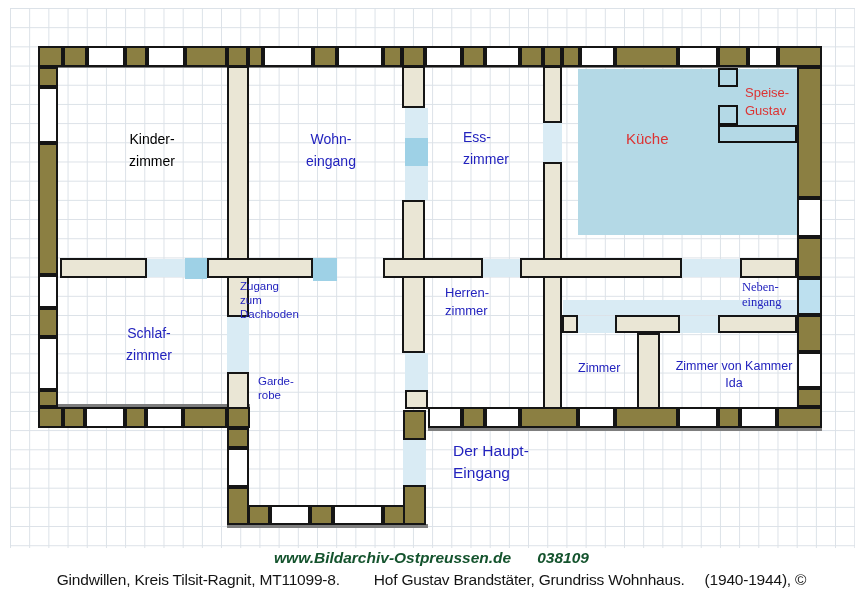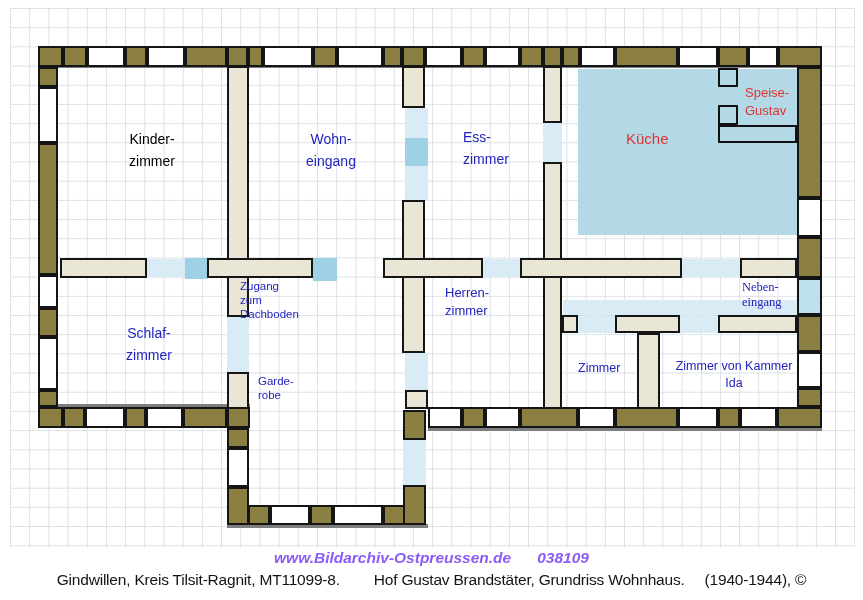--- a/index.html
+++ b/index.html
@@ -2,21 +2,21 @@
 <html><head>
 <meta charset="utf-8">
 <style>
   html,body{margin:0;padding:0;background:#ffffff;}
   .stage{position:relative;width:863px;height:600px;background:#ffffff;overflow:hidden;
          font-family:"Liberation Sans", sans-serif;}
   .grid{position:absolute;}
   .abs{position:absolute;box-sizing:border-box;}
   .label{position:absolute;white-space:pre-line;font-family:"Liberation Sans",sans-serif;}
   .cap1{position:absolute;left:0;top:549px;width:100%;text-align:center;
-        font-weight:bold;font-style:italic;font-size:15.5px;color:#8b5cf6;}
+        font-weight:bold;font-style:italic;font-size:15.5px;color:#14532d;}
   .cap1 .num{margin-left:26px;}
   .cap2{position:absolute;left:0;top:571px;width:100%;text-align:center;
         font-size:15.5px;color:#141414;letter-spacing:-0.2px;}
   .cap2 .g1{margin-left:34px;}
   .cap2 .g2{margin-left:20px;margin-top:25px;}
 </style>
 </head>
 <body>
 
 <div class="stage">
@@ -142,20 +142,22 @@
 zimmer</div>
       <div class="label" style="color: rgb(35, 35, 190); font-size: 12.5px; line-height: 1.2; top: 280px; z-index: 9; left: 742px; font-family: Liberation Serif, serif;">Neben-
 eingang</div>
       <div class="label" style="color: rgb(35, 35, 190); font-size: 14px; line-height: 1.55; top: 323px; z-index: 9; left: 149px; transform: translateX(-50%); text-align: center;">Schlaf-
 zimmer</div>
       <div class="label" style="color: rgb(35, 35, 190); font-size: 11.5px; line-height: 1.2; top: 375px; z-index: 9; left: 258px;">Garde-
 robe</div>
       <div class="label" style="color: rgb(35, 35, 190); font-size: 12.5px; line-height: 1.2; top: 361px; z-index: 9; left: 578px;">Zimmer</div>
       <div class="label" style="color: rgb(35, 35, 190); font-size: 12.5px; line-height: 1.35; top: 358px; z-index: 9; left: 734px; transform: translateX(-50%); text-align: center;">Zimmer von Kammer
 Ida</div>
+      <div class="label" style="color: rgb(35, 35, 190); font-size: 15.5px; line-height: 1.45; top: 440px; z-index: 9; left: 453px;">Der Haupt-
+Eingang</div>
     </div>
 
   <div class="cap1">
     <span>www.Bildarchiv-Ostpreussen.de</span><span class="num">038109</span>
   </div>
   <div class="cap2">
     <span>Gindwillen, Kreis Tilsit-Ragnit, MT11099-8.</span><span class="g1">Hof Gustav Brandstäter, Grundriss Wohnhaus.</span><span class="g2">(1940-1944), ©</span>
   </div>
 </div>
 

